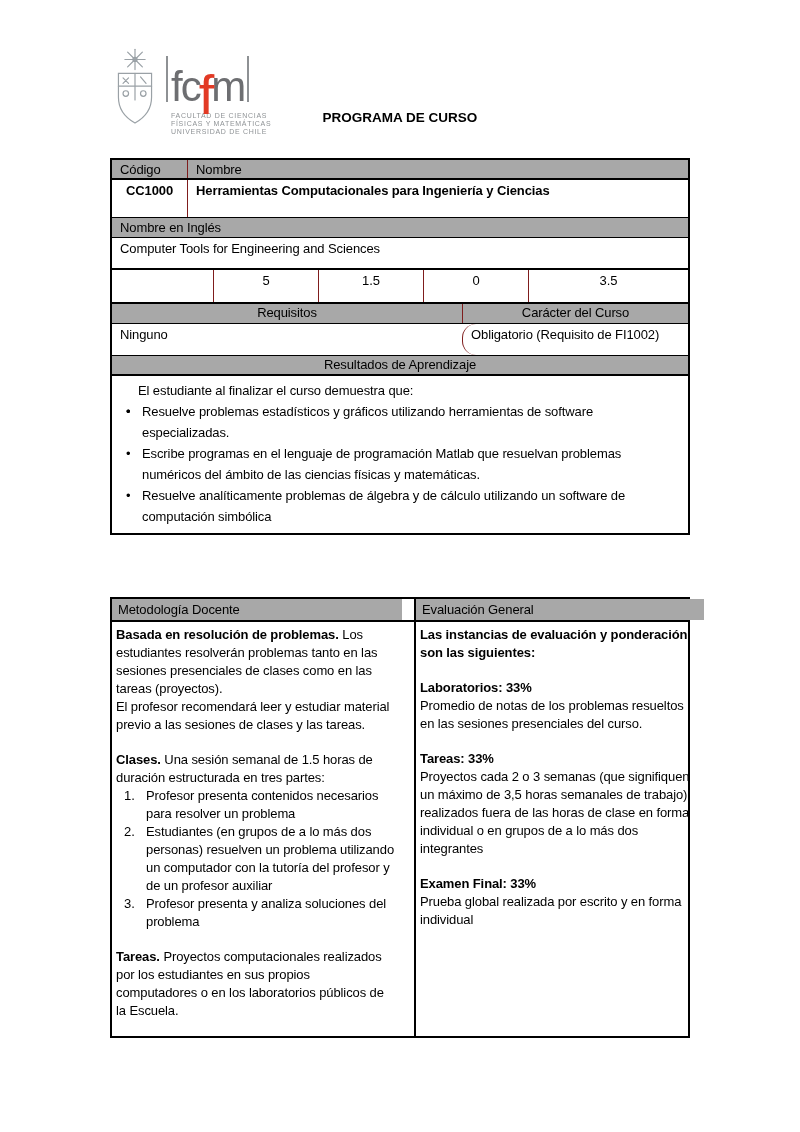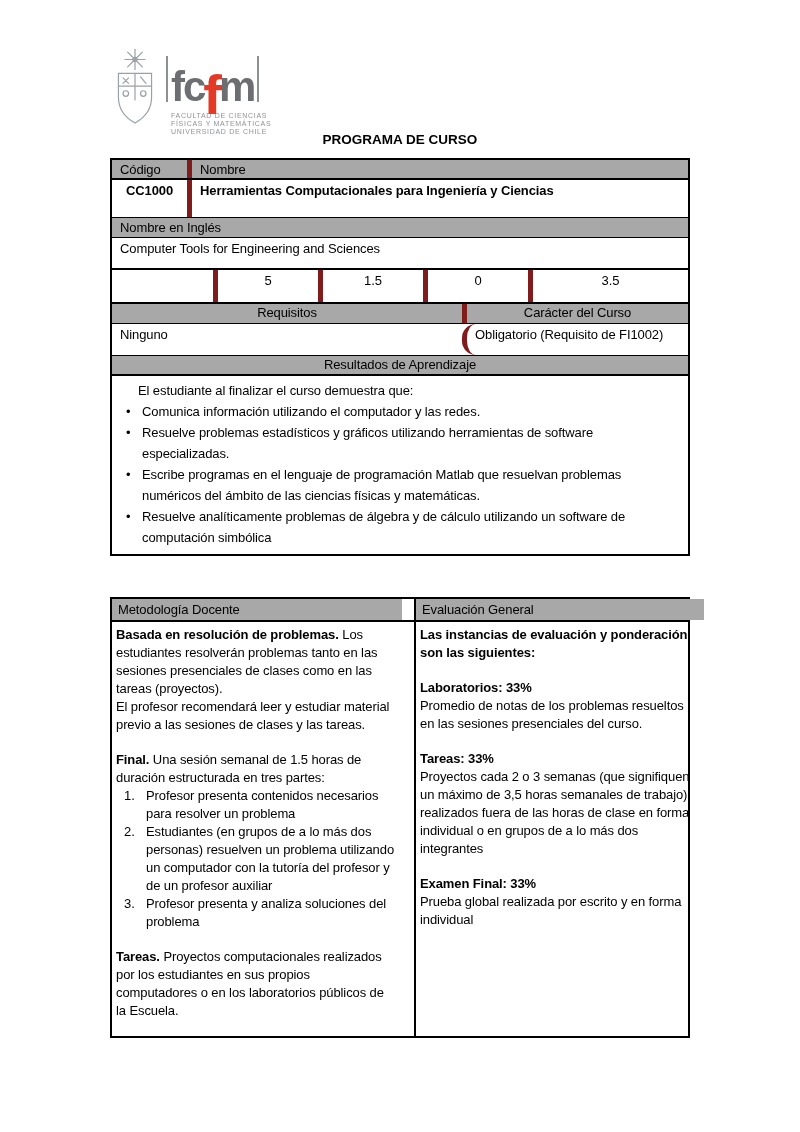--- a/index.html
+++ b/index.html
@@ -7,37 +7,37 @@
     position:relative;width:800px;height:1132px;background:#fff;
     font-family:"Liberation Sans",sans-serif;color:#000;overflow:hidden;
   }
   
   .logo{position:absolute;left:112px;top:46px;display:flex;align-items:flex-start;}
   .shield{display:block;margin-top:2px;}
   .logo-right{margin-left:8px;}
   .wordmark{display:flex;align-items:flex-end;height:58px;}
   .wbar{width:2px;height:46px;background:#8e9194;margin:0 3px 2px 0;}
   .wbar.right{margin:0 0 2px 3px;}
-  .wl{font-weight:bold;font-size:42px;line-height:0.8;color:#6d6e71;letter-spacing:-2px;}
+  .wl{font-weight:normal;font-size:42px;line-height:0.8;color:#6d6e71;letter-spacing:-2px;}
   .wl.red{color:#e23a25;font-size:56px;line-height:0.62;transform:translateY(9px);margin:0 -1px;}
   .logo-caption{margin-top:8px;margin-left:5px;}
   .logo-caption div{font-size:7px;line-height:8px;color:#8f9396;letter-spacing:0.7px;}
   
-  .title{position:absolute;top:132px;left:0;width:100%;text-align:center;
+  .title{position:absolute;top:110px;left:0;width:100%;text-align:center;
     font-weight:bold;font-size:13.5px;}
   
   .tbl{position:absolute;left:110px;width:580px;border:2px solid #000;box-sizing:border-box;
     font-size:13px;letter-spacing:-0.1px;}
   .t1{top:158px;}
   .t2{top:597px;}
   .row{display:flex;border-bottom:1px solid #000;box-sizing:border-box;}
   .row:last-child{border-bottom:none;}
   .row.hb{border-bottom-width:2px;}
   .cell{box-sizing:border-box;padding:1px 8px;flex:1 1 auto;}
-  .cell + .cell{border-left:5px solid #7f1d1d;}
+  .cell + .cell{border-left:1px solid #7f1d1d;}
   .gray{background:#a8a8a8;}
   .vc{display:flex;align-items:center;}
   .cc{display:flex;align-items:center;justify-content:center;text-align:center;line-height:1.25;}
   .bold{font-weight:bold;}
   .top{align-items:flex-start;padding-top:3px;}
   .ctext{text-align:center;}
   
   .w-codigo{flex:0 0 75px;}
   .w-sct0{flex:0 0 101px;}
   .w-sct{flex:0 0 105px;}
@@ -149,21 +149,21 @@
     </div>
 
     <div class="row hb h20">
       <div class="cell gray cc">Resultados de Aprendizaje</div>
     </div>
 
     <div class="row">
       <div class="cell res">
         <div class="intro">El estudiante al finalizar el curso demuestra que:</div>
         <div>
-            <div class="blk bullet"><span class="mk">•</span><span>Comunica información utilizando el computador y las redes.</span></div>
+            <div class="blk bullet"><span class="mk">•</span></div>
             <div class="blk bullet"><span class="mk">•</span><span>Resuelve problemas estadísticos y gráficos utilizando herramientas de software especializadas.</span></div>
             <div class="blk bullet"><span class="mk">•</span><span>Escribe programas en el lenguaje de programación Matlab que resuelvan problemas numéricos del ámbito de las ciencias físicas y matemáticas.</span></div>
             <div class="blk bullet"><span class="mk">•</span><span>Resuelve analíticamente problemas de álgebra y de cálculo utilizando un software de computación simbólica</span></div>
           </div>
       </div>
     </div>
 
   </div>
 
   <div class="tbl t2">
@@ -171,21 +171,21 @@
     <div class="row hb">
       <div class="half hdr gray">Metodología Docente</div>
       <div class="half hdr gray">Evaluación General</div>
     </div>
 
     <div class="row">
       <div class="half body-cell">
           <div class="blk para"><span class="bold">Basada en resolución de problemas.</span><span> Los estudiantes resolverán problemas tanto en las sesiones presenciales de clases como en las tareas (proyectos).</span></div>
           <div class="blk para"><span>El profesor recomendará leer y estudiar material previo a las sesiones de clases y las tareas.</span></div>
           <div class="blk spacer"></div>
-          <div class="blk para"><span class="bold">Final.</span><span> Una sesión semanal de 1.5 horas de duración estructurada  en tres partes:</span></div>
+          <div class="blk para"><span class="bold">Clases.</span><span> Una sesión semanal de 1.5 horas de duración estructurada  en tres partes:</span></div>
           <div class="blk num"><span class="mk">1.</span><span>Profesor presenta contenidos necesarios para resolver un problema</span></div>
           <div class="blk num"><span class="mk">2.</span><span>Estudiantes (en grupos de a lo más dos personas) resuelven un problema utilizando un computador con la tutoría del profesor y de un profesor auxiliar</span></div>
           <div class="blk num"><span class="mk">3.</span><span>Profesor presenta y analiza soluciones del problema</span></div>
           <div class="blk spacer"></div>
           <div class="blk para"><span class="bold">Tareas.</span><span> Proyectos computacionales realizados por los estudiantes en sus propios computadores o en los laboratorios públicos de la Escuela.</span></div>
         </div>
       <div class="half body-cell">
           <div class="blk para"><span class="bold">Las instancias de evaluación y ponderación son las siguientes:</span></div>
           <div class="blk spacer"></div>
           <div class="blk para"><span class="bold">Laboratorios: 33%</span></div>

